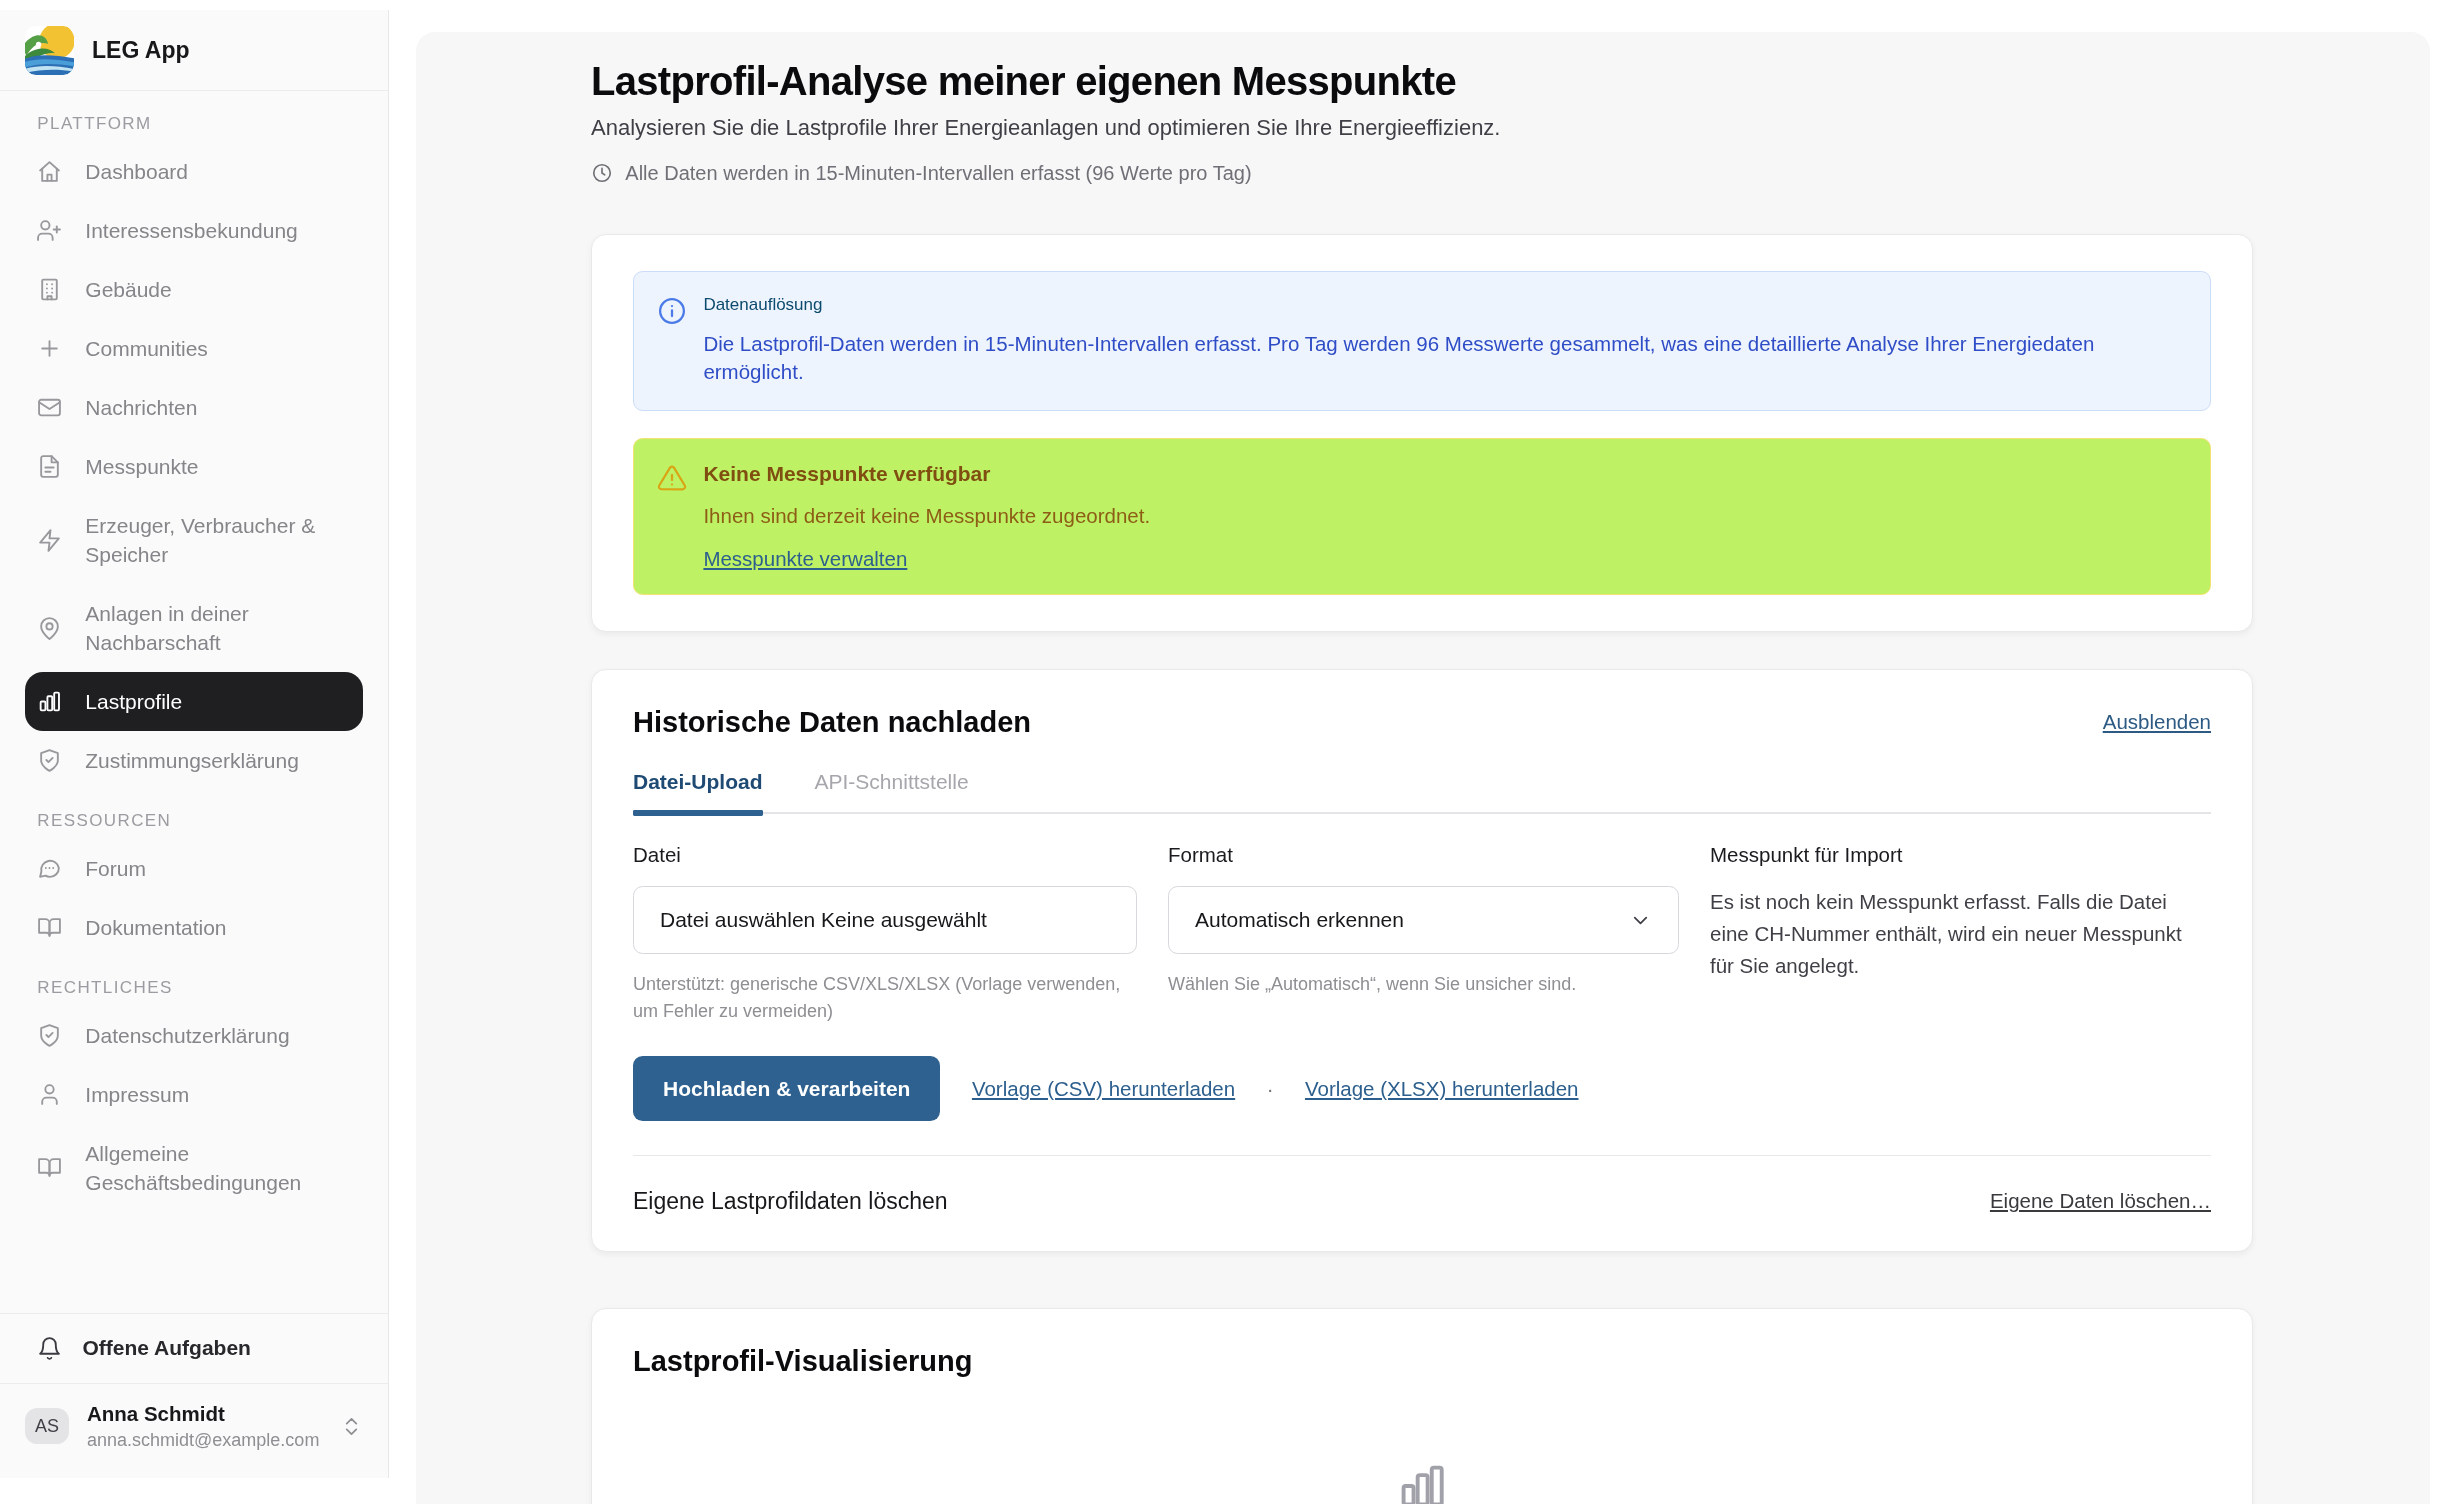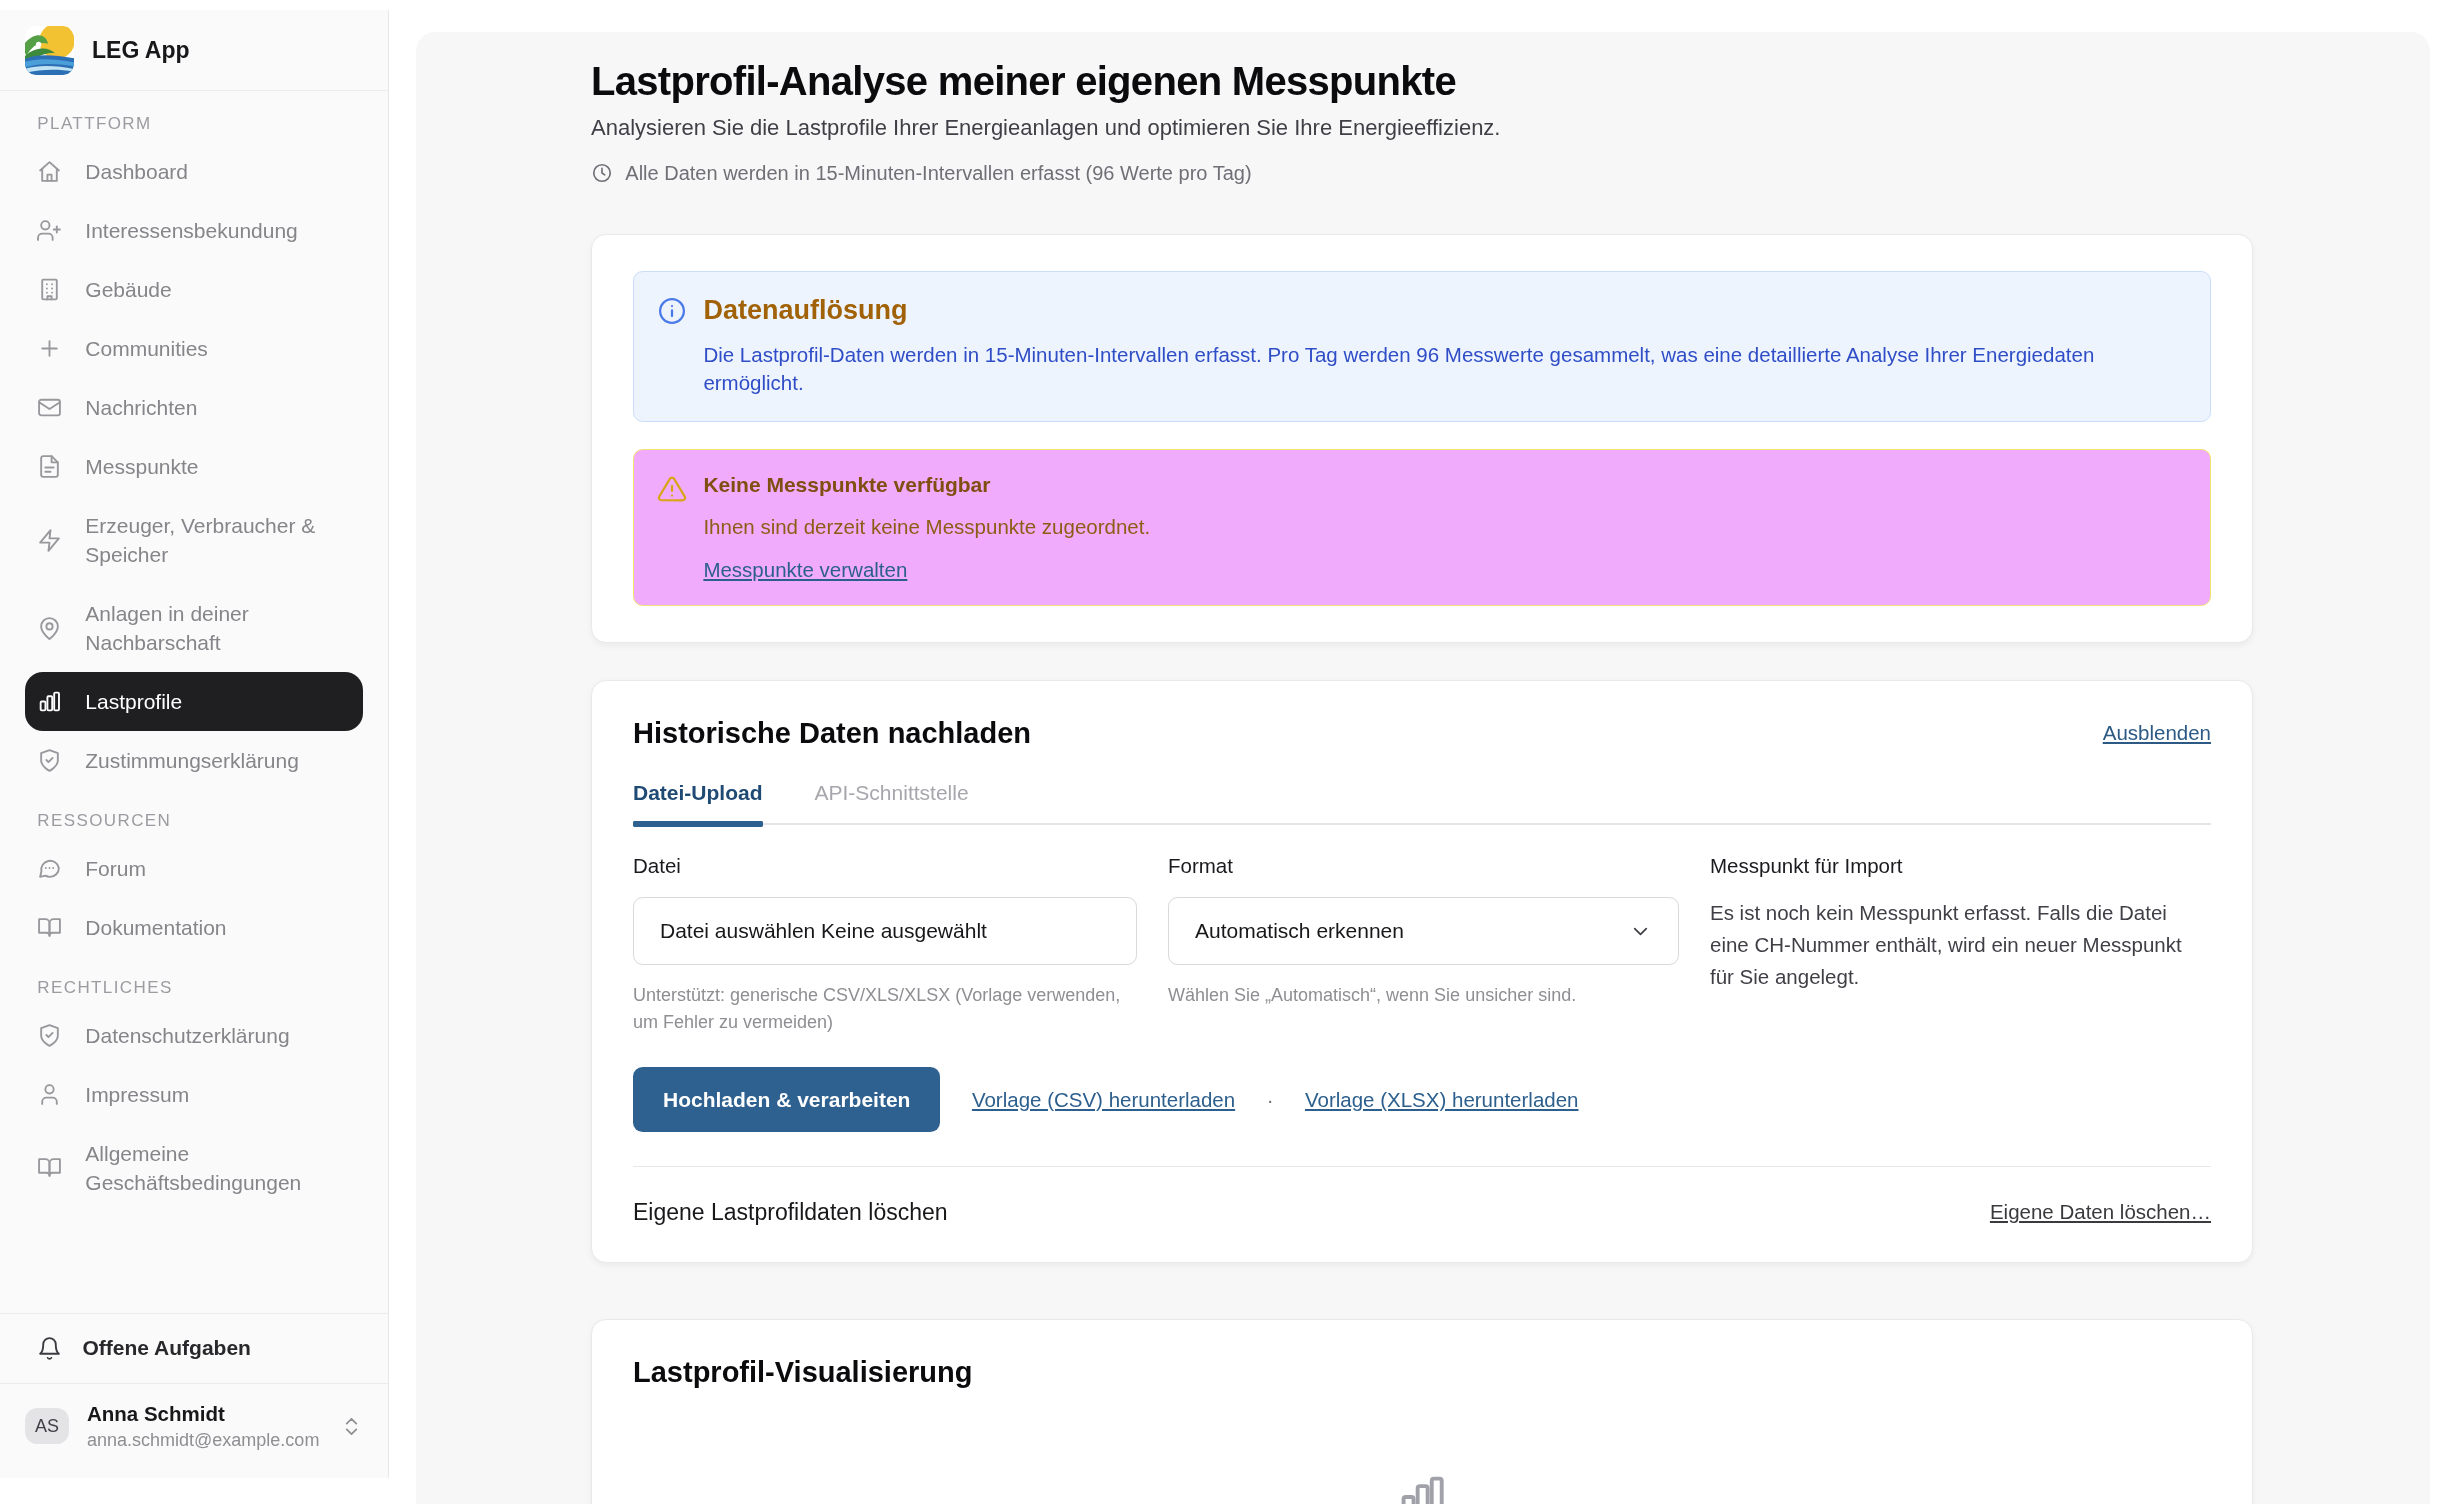--- a/index.html
+++ b/index.html
@@ -59,23 +59,23 @@
           box-shadow:0 2.1px 6.8px rgba(0,0,0,0.05); padding:36px 41px; }
   .card-1 { margin-top:49px; }
   .card-2 { margin-top:37px; }
   .card-3 { margin-top:56px; height:383px; }
 
   .notice { border-radius:9.6px; padding:23px 23px; display:flex; gap:16.4px; }
   .notice-icon { width:30px; height:30px; flex:none; margin-top:1.4px; }
   .notice-icon svg { width:30px; height:30px; display:block; }
   .notice-info { background:#EEF4FE; border:1.4px solid #CBDCF9; }
   .notice-info .notice-icon { color:#4A79E8; }
-  .notice-info .notice-title { font-size:27px; font-weight:700; color:#a16207; }
+  .notice-info .notice-title { font-size:17px; font-weight:400; color:#0c4a6e; }
   .notice-info .notice-body { font-size:20.5px; color:#2F4DC6; margin-top:15px; line-height:1.4; }
-  .notice-warning { background:#f0abfc; border:1.4px solid #F1E273; margin-top:27px; }
+  .notice-warning { background:#bef264; border:1.4px solid #F1E273; margin-top:27px; }
   .notice-warning .notice-icon { color:#D9A514; }
   .notice-warning .notice-title { font-size:21px; font-weight:600; color:#7F4E10; }
   .notice-warning .notice-body { font-size:20.5px; color:#8D5D16; margin-top:18px; }
   .notice-link { display:inline-block; font-size:20.5px; color:#2C5F8D;
                  text-decoration:underline; margin-top:19px; cursor:pointer; }
 
   .card-title-row { display:flex; align-items:center; justify-content:space-between; }
   .card-title { font-size:29px; font-weight:700; color:#0B0B0E; }
   .hide-link { font-size:20.5px; color:#2C5A84; text-decoration:underline; cursor:pointer; }
 

